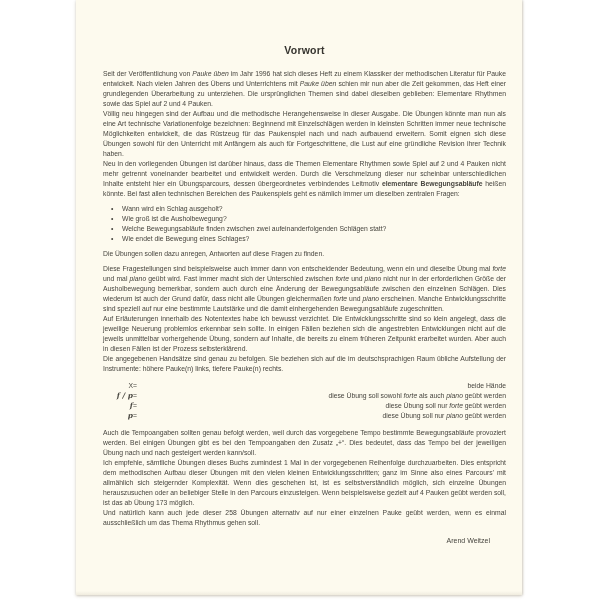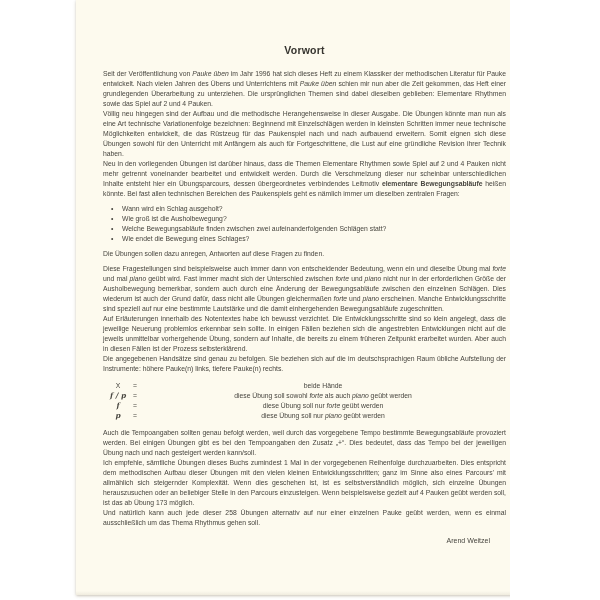--- a/index.html
+++ b/index.html
@@ -1,34 +1,34 @@
 <!DOCTYPE html>
 <html lang="de"><head>
 <meta charset="utf-8">
 <style>
   html,body{margin:0;padding:0;}
-  .canvas{position:relative;width:510px;height:600px;background:#ffffff;overflow:hidden;
+  .canvas{position:relative;width:600px;height:600px;background:#ffffff;overflow:hidden;
           font-family:"Liberation Sans",sans-serif;}
   .page{position:absolute;left:76px;top:0;width:446px;height:595px;background:#fdfaee;
         box-shadow:0 1px 3px rgba(150,140,115,0.45),1px 0 2px rgba(150,140,115,0.25);}
   .page::after{content:"";position:absolute;left:0;right:0;bottom:0;height:4px;
         background:linear-gradient(to bottom,rgba(0,0,0,0),rgba(120,110,90,0.10));}
   .content{position:absolute;left:27px;top:0;width:403px;}
   .title{margin:44px 0 0;text-align:center;font-size:10.5px;font-weight:bold;
          color:#36342f;letter-spacing:0.2px;}
   .docbody{margin-top:13px;font-size:6.8px;line-height:10px;color:#47453f;
            text-align:justify;hyphens:auto;}
   .para{margin:0;}
   .gap{margin-top:5px;}
   span.i{font-style:italic;}
   span.b{font-weight:bold;}
   ul.bullets{list-style:none;margin:5px 0;padding:0 0 0 19px;text-align:left;}
   ul.bullets li{position:relative;}
   ul.bullets li::before{content:"\2022";position:absolute;left:-11px;top:0;}
-  .legend{margin:7px 0;text-align:center;}
+  .legend{margin:7px 0;text-align:right;}
   .legend-row{display:flex;align-items:baseline;}
   .legend-sym{flex:0 0 30px;width:30px;}
   .legend-sym.dyn{font-family:"DejaVu Serif",serif;font-style:italic;font-weight:bold;font-size:7.4px;}
   .legend-eq{margin-right:3px;}
   .legend-text{flex:1;}
   .signature{margin-top:9px;text-align:right;padding-right:16px;font-size:7px;color:#47453f;}
 </style>
 </head>
 <body>
 

